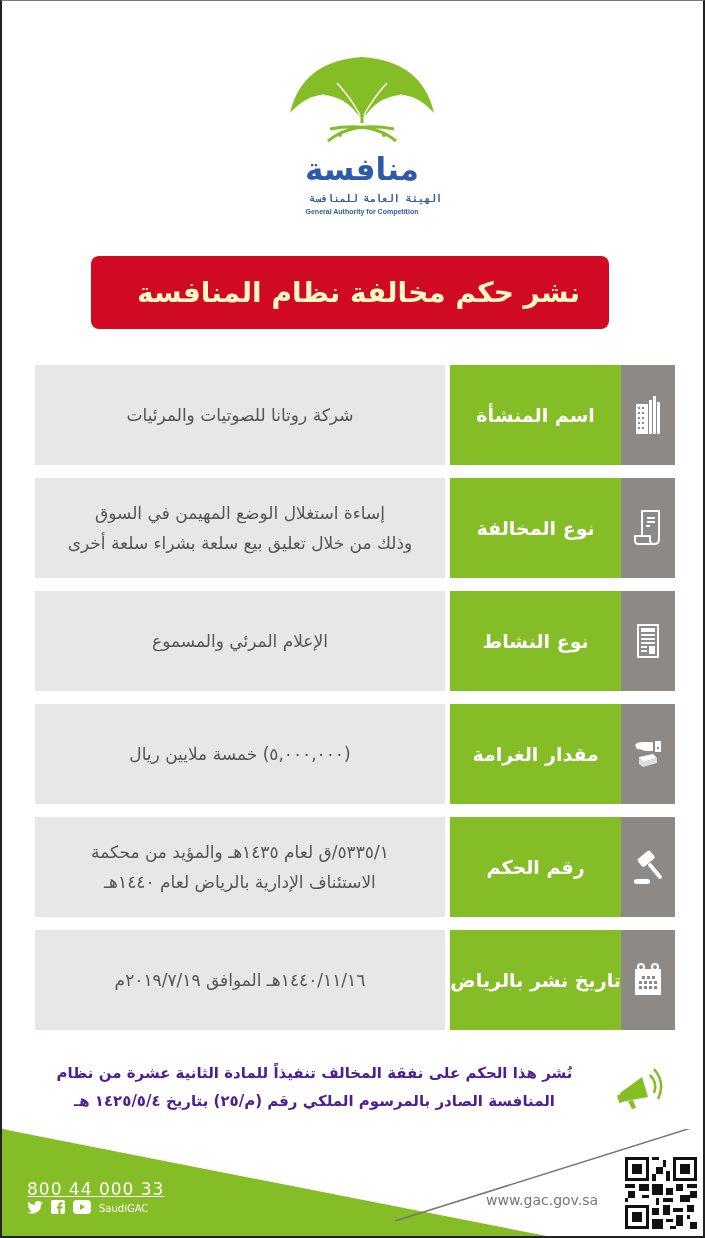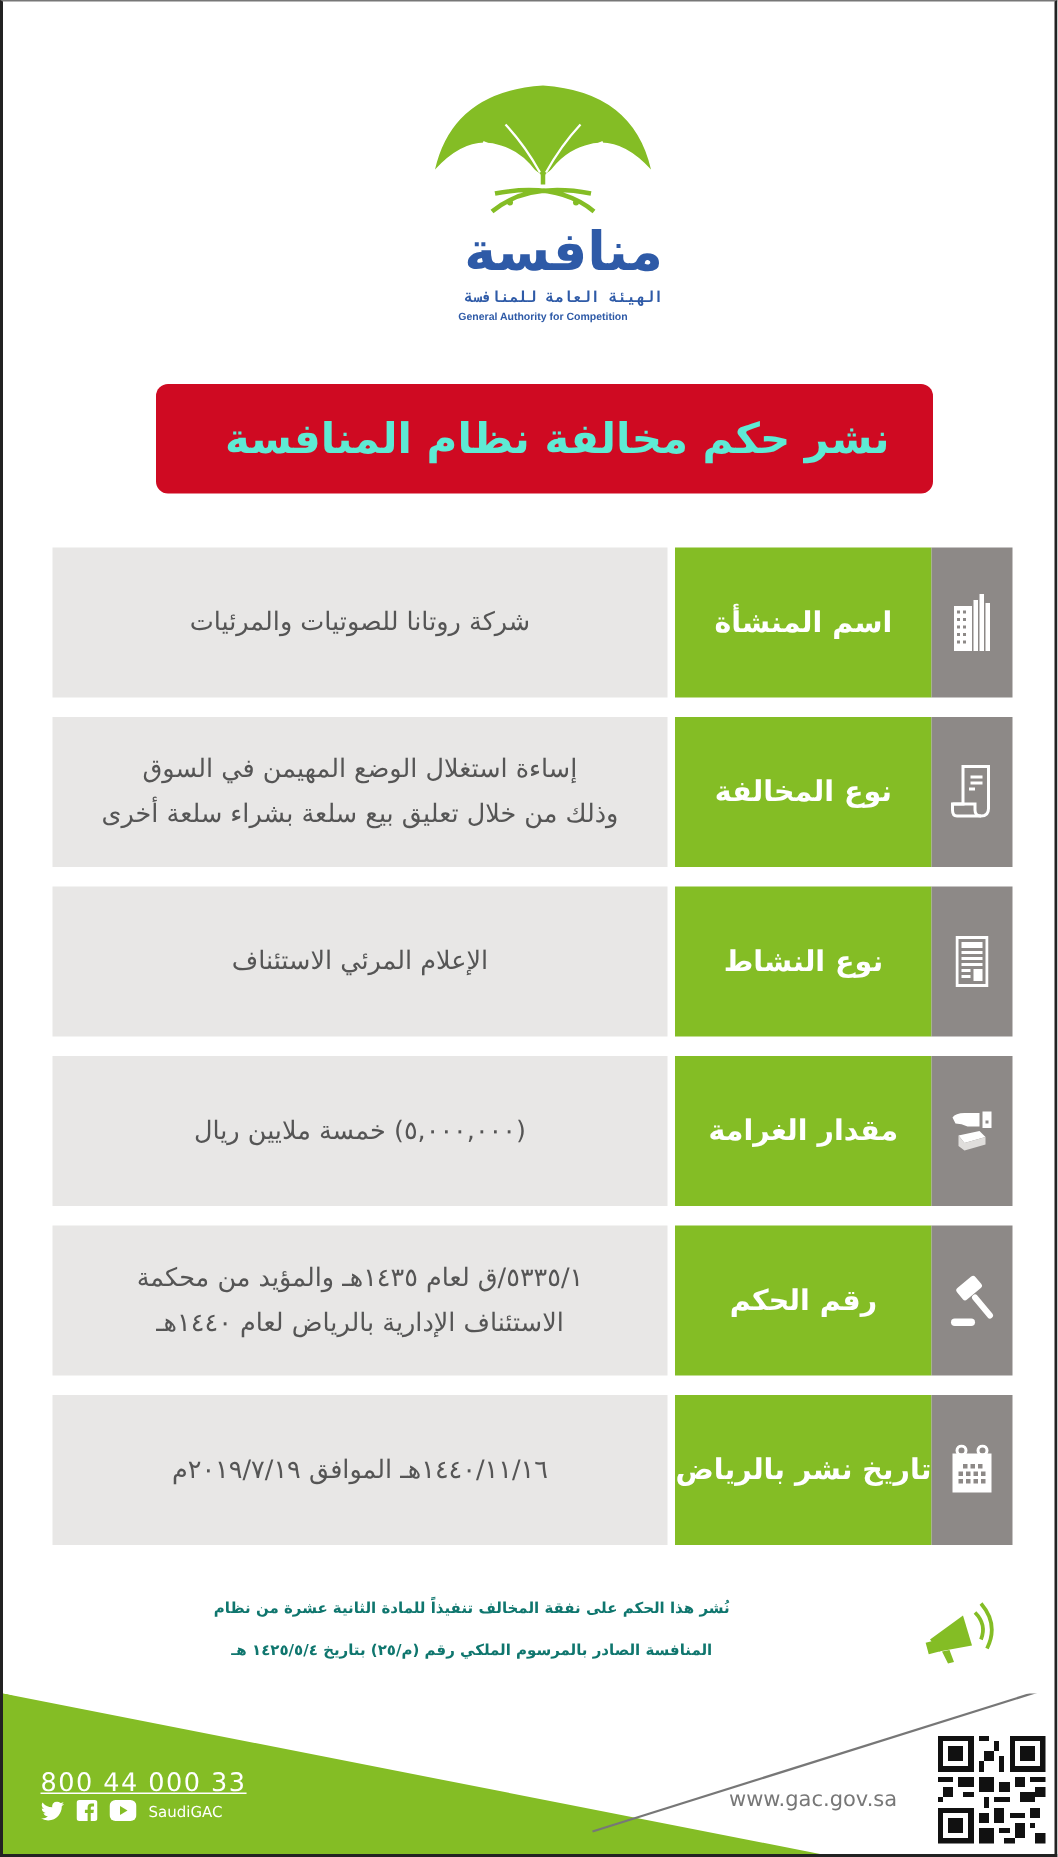--- a/index.html
+++ b/index.html
@@ -8,39 +8,39 @@
 
     .frame {
       position: absolute; left: 0; top: 0; width: 705px; height: 1238px;
       border-left: 2px solid #222; border-top: 1px solid #777; border-right: 2px solid #222; border-bottom: 2px solid #222;
       background: #fff; overflow: hidden;
     }
 
     
     .logo { position: absolute; left: 280px; top: 52px; width: 160px; height: 170px; }
     .logo-ar-word {
-      position: absolute; left: 0; top: 94px; width: 160px; text-align: right;
-      color: #2e5aa7; font-weight: bold; font-size: 36px; line-height: 44px;
+      position: absolute; left: 0; top: 94px; width: 160px; text-align: center;
+      color: #2e5aa7; font-weight: bold; font-size: 31px; line-height: 44px;
       direction: rtl;
     }
     .logo-ar-sub {
       position: absolute; left: 0; top: 140px; width: 160px; text-align: right;
       color: #2e5aa7; font-size: 10px; font-weight: bold; direction: rtl; font-family: Liberation Mono, monospace;
     }
     .logo-en {
       position: absolute; left: 0; top: 155px; width: 160px; text-align: center;
       color: #2e5aa7; font-size: 7px; font-family: "Liberation Sans", sans-serif; font-weight: bold;
     }
 
     
     .title-banner {
-      position: absolute; left: 102px; top: 255px; width: 518px; height: 73px;
+      position: absolute; left: 89px; top: 255px; width: 518px; height: 73px;
       background: #cf0a22; border-radius: 8px;
       display: flex; align-items: center; justify-content: center;
-      color: #5eead4; font-size: 28px; font-weight: bold; direction: rtl; padding-left: 17px;
+      color: #fef9c3; font-size: 28px; font-weight: bold; direction: rtl; padding-left: 17px;
     }
 
     
     .row { position: absolute; left: 33px; width: 640px; height: 100px; display: flex; }
     .row .value {
       width: 420px; height: 100px; background: #e8e7e6;
       display: flex; align-items: center; justify-content: center;
       color: #555; font-size: 17px; line-height: 30px; text-align: center; direction: rtl;
       padding: 0 10px;
     }
@@ -51,21 +51,21 @@
       color: #fff; font-size: 19px; font-weight: bold; direction: rtl;
     }
     .row .iconbox {
       width: 55px; height: 100px; background: #8d8987;
       display: flex; align-items: center; justify-content: center;
     }
 
     
     .footnote {
       position: absolute; left: 40px; top: 1058px; width: 545px;
-      color: #0f766e; font-size: 10px; line-height: 28px; text-align: center; direction: rtl; font-weight: bold;
+      color: #4c1d95; font-size: 15px; line-height: 28px; text-align: center; direction: rtl; font-weight: bold;
     }
     .megaphone { position: absolute; left: 612px; top: 1062px; width: 52px; height: 50px; }
 
     
     .footer-svg { position: absolute; left: 0; top: 1128px; width: 705px; height: 110px; }
     .phone {
       position: absolute; left: 25px; top: 1178px; color: #fff; font-size: 17px;
       font-family: "DejaVu Sans", sans-serif; letter-spacing: 1px; text-decoration: underline;
     }
     .social { position: absolute; left: 25px; top: 1199px; display: flex; align-items: flex-end; gap: 8px; }
@@ -141,21 +141,21 @@
         <path d="M2 27 H17 V31 Q17 35 21 35" fill="none" stroke="#fff" stroke-width="2"></path>
         <rect x="14" y="8" width="8" height="2" fill="#fff"></rect>
         <rect x="14" y="12" width="8" height="2" fill="#fff"></rect>
         <rect x="13" y="16" width="4" height="2" fill="#fff"></rect>
       </svg>
     </div>
   </div>
 
   <div class="row" style="top:590px;">
     <div class="value">
-        <span>الإعلام المرئي الاستئناف</span>
+        <span>الإعلام المرئي والمسموع</span>
       </div>
     <div class="gap"></div>
     <div class="label">نوع النشاط</div>
     <div class="iconbox">
       <svg width="22" height="34" viewBox="0 0 22 34">
         <rect x="1" y="1" width="20" height="32" fill="none" stroke="#fff" stroke-width="2"></rect>
         <rect x="4" y="4" width="14" height="4" fill="#fff"></rect>
         <rect x="4" y="10" width="14" height="2" fill="#fff"></rect>
         <rect x="4" y="14" width="14" height="2" fill="#fff"></rect>
         <rect x="4" y="18" width="14" height="2" fill="#fff"></rect>

